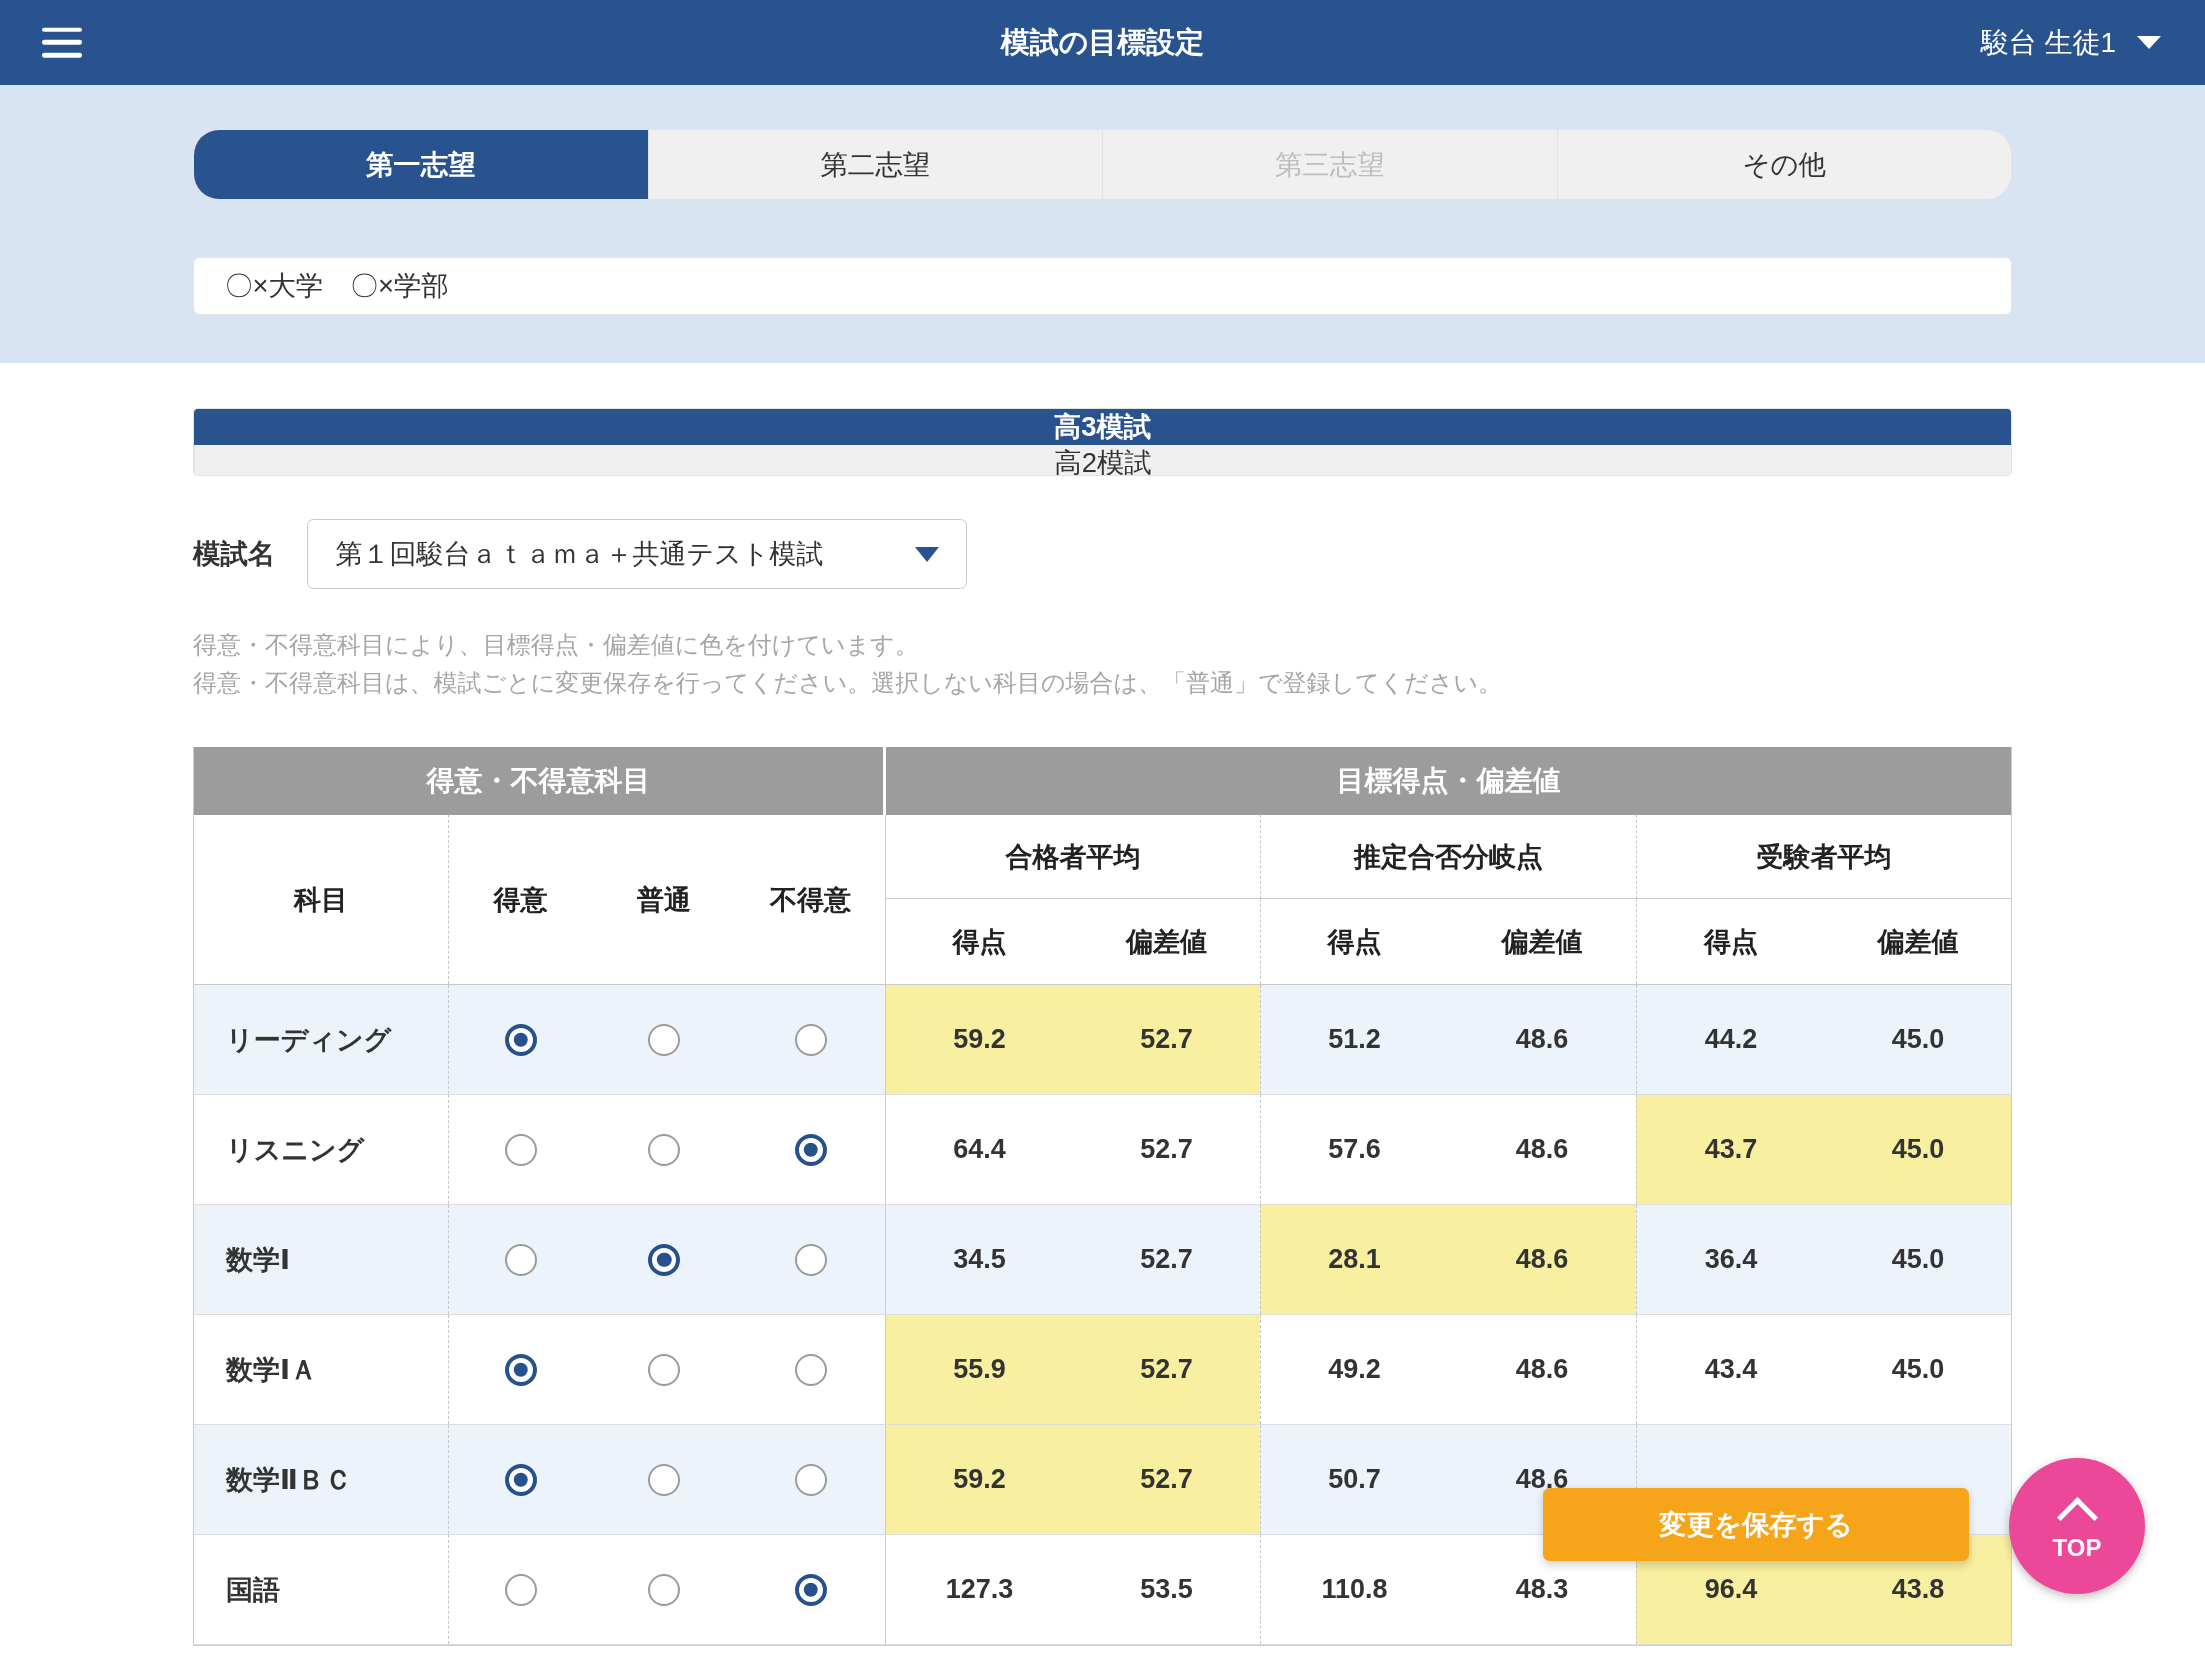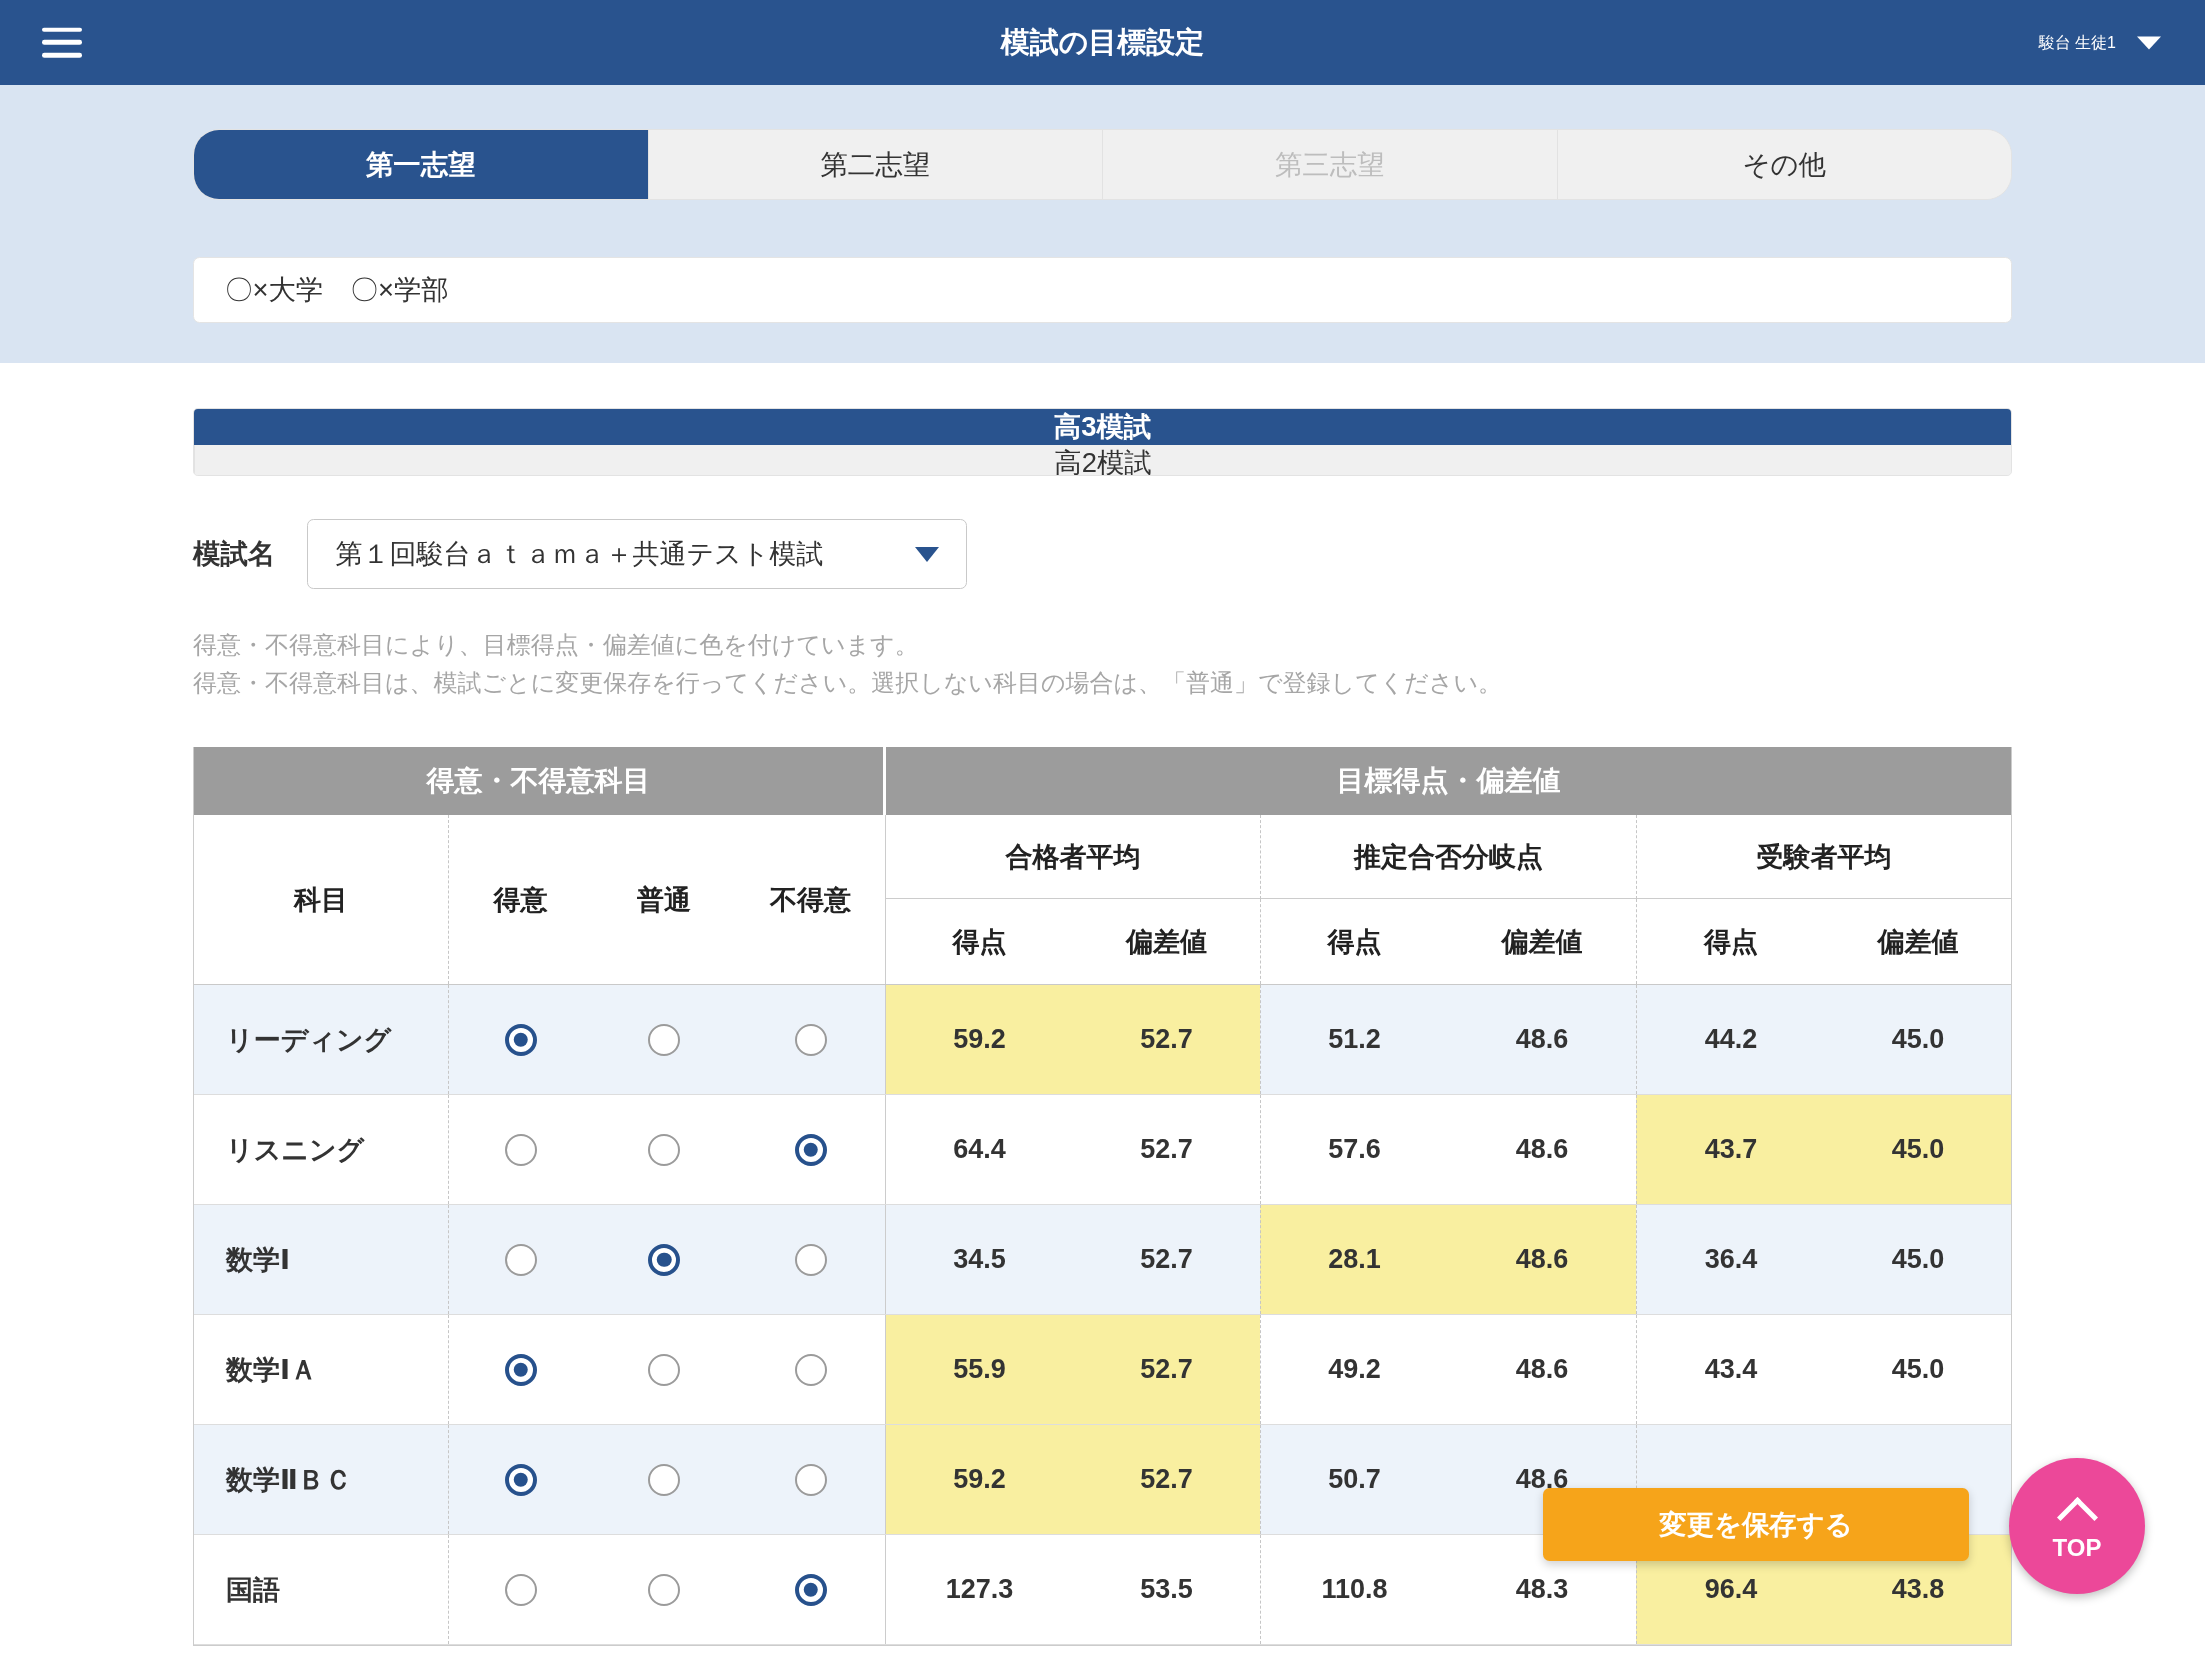--- a/index.html
+++ b/index.html
@@ -5,40 +5,40 @@
   html,body{margin:0;padding:0;}
   #app{position:relative;width:2205px;height:1653px;background:#ffffff;overflow:hidden;
        font-family:"Liberation Sans","DejaVu Sans",sans-serif;color:#333;}
 
   
   .topbar{position:absolute;top:0;left:0;right:0;height:85px;background:#29538E;}
   .hamburger{position:absolute;left:42px;top:50%;transform:translateY(-50%);width:40px;cursor:pointer;}
   .hamburger span{display:block;height:4.8px;background:#fff;border-radius:2.4px;margin:8px 0;}
   .topbar-title{position:absolute;left:50%;top:50%;transform:translate(-50%,-50%);
                 color:#fff;font-size:29px;font-weight:bold;white-space:nowrap;}
-  .user{position:absolute;right:44px;top:50%;transform:translateY(-50%);color:#fff;font-size:16px;
+  .user{position:absolute;right:44px;top:50%;transform:translateY(-50%);color:#fff;font-size:28px;
         display:flex;align-items:center;gap:21px;cursor:pointer;}
   .caret-down{width:0;height:0;border-left:12px solid transparent;border-right:12px solid transparent;
               border-top:13.7px solid #fff;}
 
   
   .hero{position:absolute;top:85px;left:0;right:0;height:278px;background:#D9E4F2;}
 
   
   .tabs{position:absolute;display:flex;border-radius:4.8px;overflow:hidden;border:0.8px solid #E3E3E3;
         background:#F0F0F0;box-sizing:border-box;}
   .tabs .tab{flex:1;display:flex;align-items:center;justify-content:center;background:#F0F0F0;
              font-size:27.4px;color:#333;cursor:pointer;border-left:0.8px solid #E2E2E2;white-space:nowrap;}
   .tabs .tab:first-child{border-left:none;}
   .tabs .tab.active{background:#29538E;color:#fff;font-weight:bold;}
   .tabs .tab.disabled{color:#BDBDBD;cursor:default;}
   .tabs-choice{left:193px;top:129px;width:1819px;height:71px;border-radius:26px;}
   .tabs-grade{left:193px;top:408px;width:1819px;height:68px;flex-direction:column;}
 
-  .uni-bar{position:absolute;left:193px;top:257px;width:1819px;height:66px;background:#fff;
+  .uni-bar{position:absolute;left:193px;top:257px;width:1819px;height:58px;background:#fff;
            border:0.8px solid #E4E4E4;border-radius:6.5px;display:flex;align-items:center;
            padding-left:31px;box-sizing:border-box;font-size:27.4px;color:#333;}
 
   
   .exam-row{position:absolute;left:193px;top:519px;height:70px;display:flex;align-items:center;}
   .exam-label{font-size:27.4px;font-weight:bold;width:114px;}
   .exam-select{width:660px;height:70px;border:1.6px solid #C9C9C9;border-radius:6.5px;background:#fff;
                display:flex;align-items:center;justify-content:space-between;padding:0 27.4px;
                box-sizing:border-box;font-size:27px;cursor:pointer;}
   .tri{width:0;height:0;border-left:12px solid transparent;border-right:12px solid transparent;

